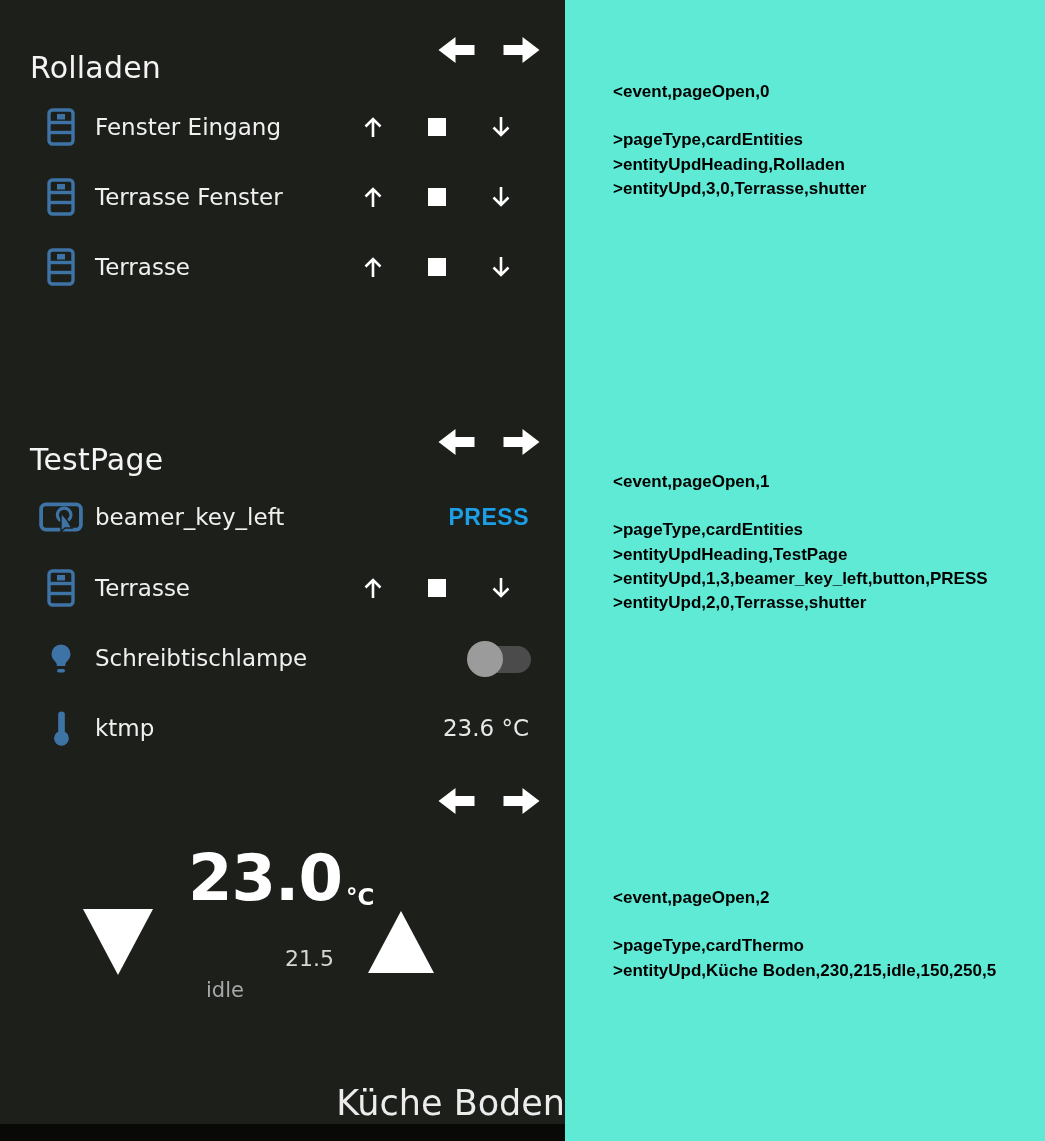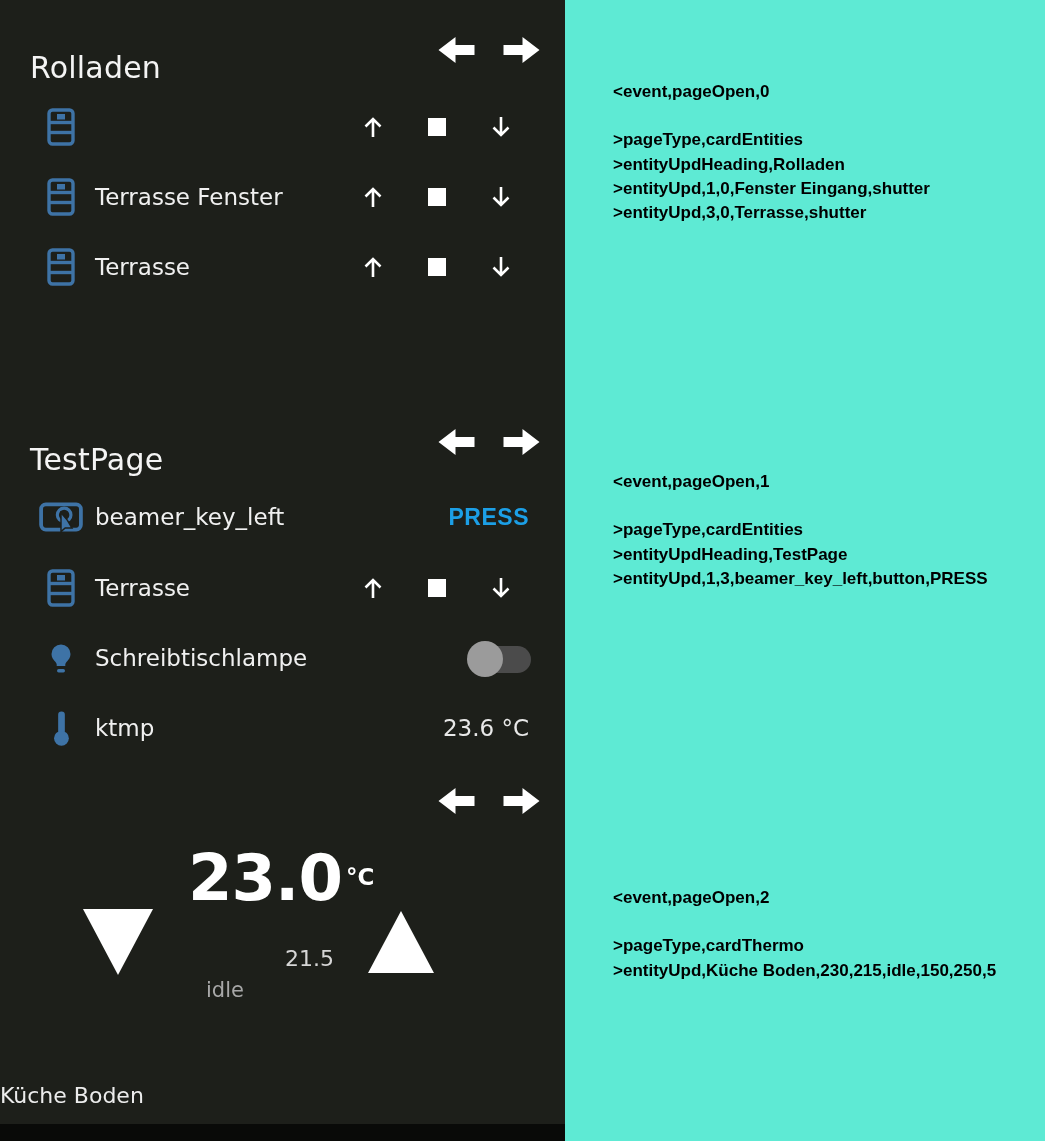--- a/index.html
+++ b/index.html
@@ -27,30 +27,30 @@
   .press{color:#1c9fe6;font-weight:700;letter-spacing:0.5px;background:none;border:none;
          padding:0;cursor:pointer;font-size:23px;}
   .text-val{color:#e8e8e8;text-align:right;}
   
   .toggle{position:absolute;right:34px;width:64px;height:38px;cursor:pointer;}
   .toggle .track{position:absolute;right:0;top:6px;width:57px;height:27px;border-radius:14px;
                  background:#4b4b4b;}
   .toggle .knob{position:absolute;left:0;top:1px;width:36px;height:36px;border-radius:50%;
                 background:#9b9b9b;}
   
-  .big-temp{position:absolute;left:188px;top:846px;display:flex;align-items:center;}
+  .big-temp{position:absolute;left:188px;top:846px;display:flex;align-items:flex-end;}
   .big-temp .num{color:#ffffff;font-size:64px;font-weight:700;line-height:1;letter-spacing:-1px;}
   .big-temp .unit{color:#ffffff;font-size:23px;font-weight:700;margin-left:4px;margin-top:-2px;}
   .target-temp{position:absolute;left:190px;top:946px;width:144px;text-align:right;
                color:#d6d6d6;font-size:22px;}
   .thermo-state{position:absolute;left:206px;top:978px;width:144px;text-align:left;
                 color:#a8a8a8;font-size:21px;}
   .tri-btn{position:absolute;background:none;border:none;padding:0;cursor:pointer;line-height:0;}
-  .thermo-name{position:absolute;left:0;top:1083px;width:565px;text-align:left;
-               color:#ececec;font-size:22px;}
+  .thermo-name{position:absolute;left:0;top:1083px;width:565px;text-align:right;
+               color:#ececec;font-size:35px;}
   
   .proto-block{position:absolute;left:613px;color:#000000;
                font-family:"Liberation Sans",sans-serif;font-weight:700;font-size:17px;
                line-height:24.2px;white-space:nowrap;}
   .proto-line{height:24.2px;}
   .proto-gap{height:24.2px;}
 </style>
 </head>
 <body>
 
@@ -108,20 +108,21 @@
             </svg>
         </button>
       </div>
 
       <div class="erow" style="top:92px">
         <span class="eicon">
           <svg width="28" height="38" viewBox="0 0 28 38">
               <use href="#def-shutter"></use>
             </svg>
           </span>
+        <span class="elabel">Fenster Eingang</span>
         <span class="ctls">
           <button class="ctl-btn">
               <svg width="26" height="26" viewBox="0 0 26 26">
                 <use href="#def-up"></use>
               </svg>
             </button>
           <button class="ctl-btn">
               <span class="stop-square"></span>
             </button>
           <button class="ctl-btn">
@@ -292,30 +293,30 @@
     <div class="bottom-strip"></div>
   </div>
 
   <aside>
 
     <div class="proto-block" style="top:80px">
       <div class="proto-line">&lt;event,pageOpen,0</div>
       <div class="proto-gap"></div>
       <div class="proto-line">&gt;pageType,cardEntities</div>
       <div class="proto-line">&gt;entityUpdHeading,Rolladen</div>
-      <div class="proto-line">&gt;entityUpd,1,0,Fenster Eingang,shutter</div>
       <div class="proto-line">&gt;entityUpd,3,0,Terrasse,shutter</div>
     </div>
 
     <div class="proto-block" style="top:470px">
       <div class="proto-line">&lt;event,pageOpen,1</div>
       <div class="proto-gap"></div>
       <div class="proto-line">&gt;pageType,cardEntities</div>
       <div class="proto-line">&gt;entityUpdHeading,TestPage</div>
       <div class="proto-line">&gt;entityUpd,1,3,beamer_key_left,button,PRESS</div>
+      <div class="proto-line">&gt;entityUpd,2,0,Terrasse,shutter</div>
     </div>
 
     <div class="proto-block" style="top:886px">
       <div class="proto-line">&lt;event,pageOpen,2</div>
       <div class="proto-gap"></div>
       <div class="proto-line">&gt;pageType,cardThermo</div>
       <div class="proto-line">&gt;entityUpd,Küche Boden,230,215,idle,150,250,5</div>
     </div>
 
   </aside>

